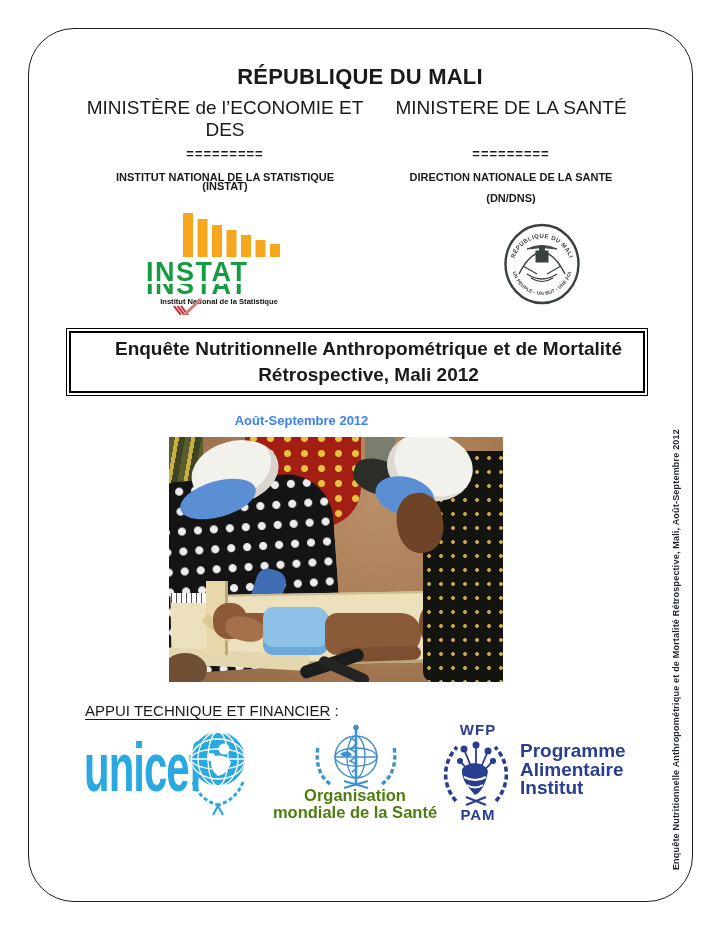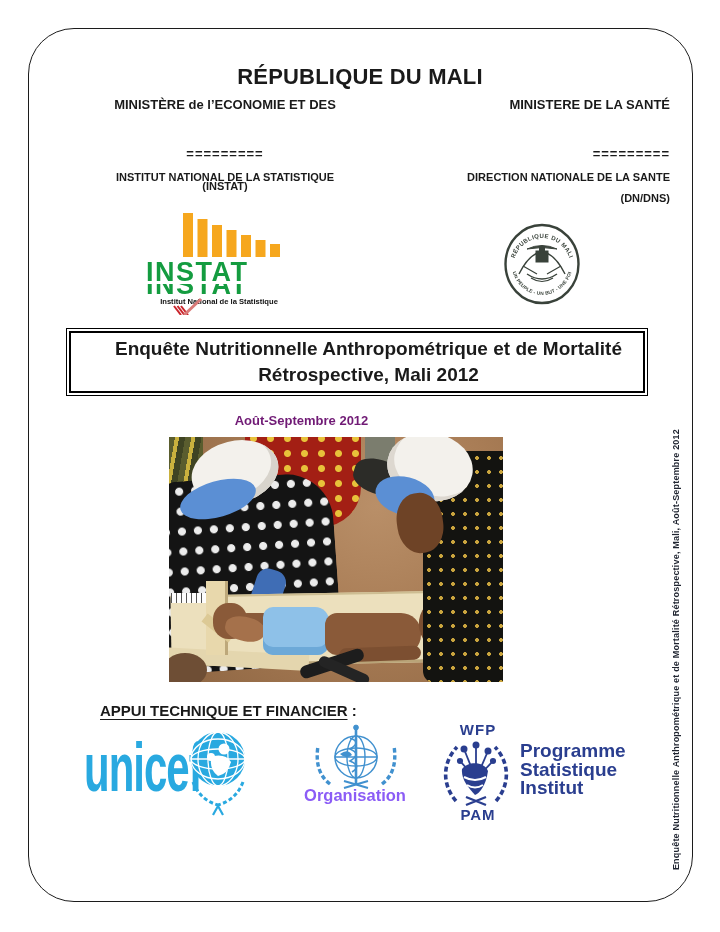--- a/index.html
+++ b/index.html
@@ -6,31 +6,31 @@
   .page{position:relative;width:720px;height:932px;background:#fff;overflow:hidden;
         font-family:"Liberation Sans",sans-serif;color:#1a1a1a;}
   .frame{position:absolute;left:28px;top:28px;width:663px;height:872px;
          border:1.6px solid #1c1c1c;border-radius:46px;}
   .abs{position:absolute;}
   .ctr{text-align:center;}
 
   
   .country-title{left:0;top:64px;width:720px;font-size:22px;font-weight:bold;letter-spacing:.2px;}
   .col-l{left:80px;width:290px;}
-  .col-r{left:392px;width:278px;text-align:right;}
-  .min-line{font-size:13px;font-weight:bold;}
+  .col-r{left:372px;width:278px;}
+  .min-line{font-size:19px;font-weight:normal;}
   .sep-line{font-size:13px;font-weight:bold;letter-spacing:1px;}
   .inst-line{font-size:11px;font-weight:bold;}
 
   
   .title-box{left:66px;top:328px;width:582px;height:68px;border:1px solid #000;padding:2px;box-sizing:border-box;}
   .title-box-inner{border:2.5px solid #000;width:100%;height:100%;box-sizing:border-box;
     display:flex;flex-direction:column;align-items:center;justify-content:center;}
   .title-line{font-size:19px;font-weight:bold;line-height:26px;margin-left:23px;}
-  .date-label{left:0;top:413px;width:603px;font-size:13px;font-weight:bold;color:#701a75;}
+  .date-label{left:0;top:413px;width:603px;font-size:13px;font-weight:bold;color:#3b82f6;}
 
   
   .photo{left:169px;top:437px;width:334px;height:245px;overflow:hidden;
     background:radial-gradient(circle at 62% 28%, #b98f68 0%, #a87c55 45%, #8d6542 100%);}
   .photo *{position:absolute;}
   .ph-fabric-l{left:0;top:0;width:34px;height:132px;background:
     repeating-linear-gradient(100deg,#5a5d2e 0 6px,#c9b13e 6px 10px,#3f4423 10px 16px);}
   .ph-sandal{left:0;top:112px;width:18px;height:76px;background:#caa04e;border-radius:8px;}
   .ph-dress{left:76px;top:-6px;width:116px;height:96px;border-radius:0 0 40px 22px;
     background:radial-gradient(circle,#e8c23a 3px,transparent 4px) #a31f14;background-size:17px 15px;}
@@ -64,25 +64,25 @@
     box-shadow:inset 6px -6px 0 #ddd8d0;}
   .ph-brim-r{left:206px;top:40px;width:60px;height:38px;background:#5b8fd4;border-radius:50%;transform:rotate(14deg);}
   .ph-face{left:228px;top:56px;width:46px;height:60px;background:#6e4326;border-radius:46%;transform:rotate(-8deg);}
   .ph-body-r{left:254px;top:14px;width:84px;height:232px;border-radius:30px 0 0 12px;
     background:radial-gradient(circle,#caa53e 1.6px,transparent 2.2px) #131310;background-size:12px 14px;}
   .ph-strap{left:130px;top:220px;width:66px;height:13px;background:#1d1d1d;border-radius:6px;transform:rotate(-18deg);}
   .ph-strap2{left:148px;top:228px;width:54px;height:11px;background:#242424;border-radius:6px;transform:rotate(24deg);}
   .ph-blob{left:-6px;top:216px;width:44px;height:34px;background:#6e4e35;border-radius:50%;}
 
   
-  .support{left:100px;top:702px;font-size:15px;font-weight:bold;}
+  .support{left:85px;top:702px;font-size:15px;font-weight:normal;}
   .support .u{text-decoration:underline;text-underline-offset:3px;}
   .unicef-word{left:84px;top:736px;font-size:42px;font-weight:bold;color:#29a9e0;letter-spacing:-1px;
     transform:scaleY(1.62);transform-origin:top left;line-height:40px;}
-  .who-text{left:262px;top:787px;width:186px;font-size:16.5px;font-weight:bold;color:#8b5cf6;line-height:17px;}
+  .who-text{left:262px;top:787px;width:186px;font-size:16.5px;font-weight:bold;color:#4d7c0f;line-height:17px;}
   .wfp-wfp{left:448px;top:721px;width:60px;font-size:15px;font-weight:bold;color:#2a3e8f;letter-spacing:1px;}
   .wfp-pam{left:448px;top:806px;width:60px;font-size:15px;font-weight:bold;color:#2a3e8f;letter-spacing:1px;}
   .wfp-text{left:520px;top:742px;font-size:19px;font-weight:bold;color:#2a3e8f;line-height:18.5px;}
 
   
   .v-strip{left:666px;top:436px;width:20px;height:428px;display:flex;align-items:center;justify-content:center;}
   .v-text{writing-mode:vertical-rl;transform:rotate(180deg);font-size:9px;font-weight:bold;
     white-space:nowrap;color:#1f2430;letter-spacing:.2px;}
 </style>
 </head>
@@ -234,20 +234,21 @@
       <path d="M50,14 Q62,18 50,25 Q62,30 50,37 Q62,42 52,48" stroke-width="1.6"></path>
     </g>
     <g stroke="#4191cf" stroke-width="3.4" fill="none" stroke-dasharray="4.5 2.6">
       <path d="M30,60 Q14,48 18,22"></path>
       <path d="M82,60 Q98,48 94,22"></path>
     </g>
     <path d="M44,64 L68,57 M68,64 L44,57" stroke="#4191cf" stroke-width="2" fill="none"></path>
   </svg>
   <div class="abs ctr who-text">
     <div>Organisation</div>
+    <div>mondiale de la Santé</div>
   </div>
 
   <div class="abs ctr wfp-wfp">WFP</div>
   <svg class="abs" style="left:438px;top:737px" width="76" height="70" viewBox="0 0 76 70">
     <g stroke="#2a3e8f" stroke-width="3.6" fill="none" stroke-dasharray="5 3">
       <path d="M18,64 C4,48 4,26 19,10"></path>
       <path d="M58,64 C72,48 72,26 57,10"></path>
     </g>
     <path d="M28,68 L48,60 M48,68 L28,60" stroke="#2a3e8f" stroke-width="2.4" fill="none"></path>
     <g stroke="#2a3e8f" stroke-width="1.8" fill="none">
@@ -261,20 +262,20 @@
       <circle cx="50" cy="14" r="2.6" fill="#2a3e8f"></circle>
         <circle cx="55" cy="24" r="2.2" fill="#2a3e8f"></circle>
         <circle cx="22" cy="24" r="2.2" fill="#2a3e8f"></circle>
     </g>
     <path d="M24,32 C30,24 46,24 50,34 C48,48 42,56 37,58 C30,50 23,42 24,32 Z" fill="#2a3e8f"></path>
     <path d="M26,40 Q37,46 48,40 M29,48 Q37,53 45,48" stroke="#ffffff" stroke-width="2" fill="none"></path>
   </svg>
   <div class="abs ctr wfp-pam">PAM</div>
   <div class="abs wfp-text">
     <div>Programme</div>
-    <div>Statistique</div>
+    <div>Alimentaire</div>
     <div>Institut</div>
   </div>
 
   <div class="abs v-strip">
     <div class="v-text">Enquête Nutritionnelle Anthropométrique et de Mortalité Rétrospective, Mali, Août-Septembre 2012</div>
   </div>
 </div>
 
 </body></html>

